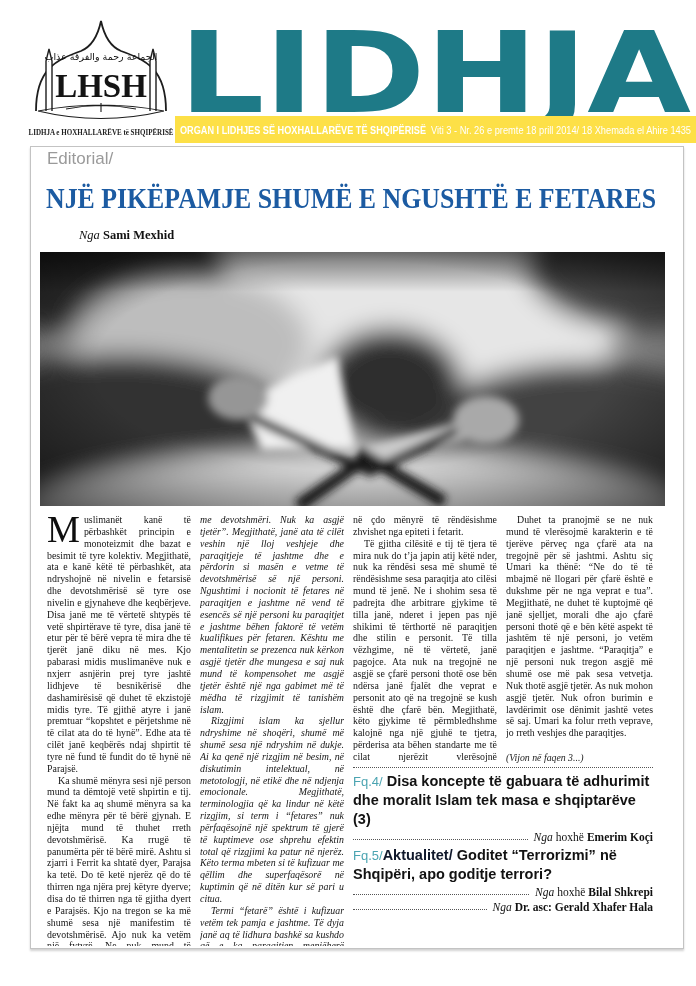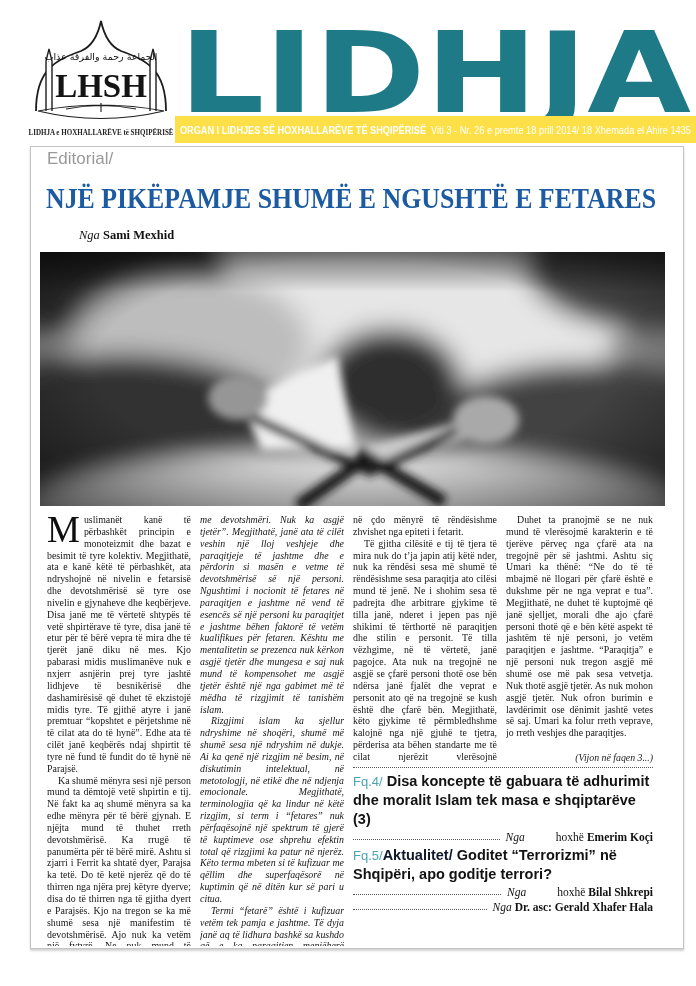--- a/index.html
+++ b/index.html
@@ -28,34 +28,34 @@
   
   .col{position:absolute;top:514px;width:144px;font-size:9.9px;line-height:11.85px;
        text-align:justify;overflow:hidden;}
   .col p{margin:0;}
   .col p.indent{text-indent:11px;}
   .c1{left:47px;height:432px;}
   .c2{left:200px;height:432px;font-style:italic;}
   .c3{left:353px;height:251px;}
   .c4{left:506px;width:147px;height:239px;}
   .dropcap{float:left;font-size:37px;line-height:29px;padding:1px 4px 0 0;color:#0e0e0e;}
-  .vijon{position:absolute;left:506px;top:752px;width:147px;text-align:right;
+  .vijon{position:absolute;left:506px;top:752px;width:147px;text-align:left;
          font-style:italic;font-size:9.8px;color:#222;}
 
   
   .teasers{position:absolute;left:353px;top:767px;width:300px;border-top:1.5px dotted #555;
            padding-top:4px;}
   .t-title{font-family:"Liberation Sans",sans-serif;font-weight:bold;font-size:14.5px;
            line-height:19px;color:#121212;margin:0 0 2px 0;}
   .fq{color:#4ba4b1;font-weight:normal;font-size:13px;}
   .cat{color:#0f172a;font-weight:bold;}
   .t-author{display:flex;align-items:flex-end;font-size:11.5px;color:#111;margin:1px 0 3px 0;}
   .t-author .dots{flex:1;border-bottom:1.6px dotted #555;margin:0 6px 3px 0;}
   .t-author .nga{font-style:italic;margin-right:3px;}
-  .t-author .mid{margin-right:3px;margin-left:28px;}
+  .t-author .mid{margin-right:3px;}
   .t-author .who{font-weight:bold;white-space:nowrap;}
 </style>
 </head>
 <body>
 
 <div class="page">
 
   <svg class="logo-svg" viewBox="0 0 150 127">
     <path d="M10,98 C10,56 30,47 55,38 C67,33 72,22 75,8 C78,22 83,33 95,38 C120,47 140,56 140,98" fill="none" stroke="#1d1d1d" stroke-width="1.8"></path>
     <path d="M20,98 L20,48 L23,36 L26,48 L26,98" fill="#fff" stroke="#1d1d1d" stroke-width="1.4"></path>

